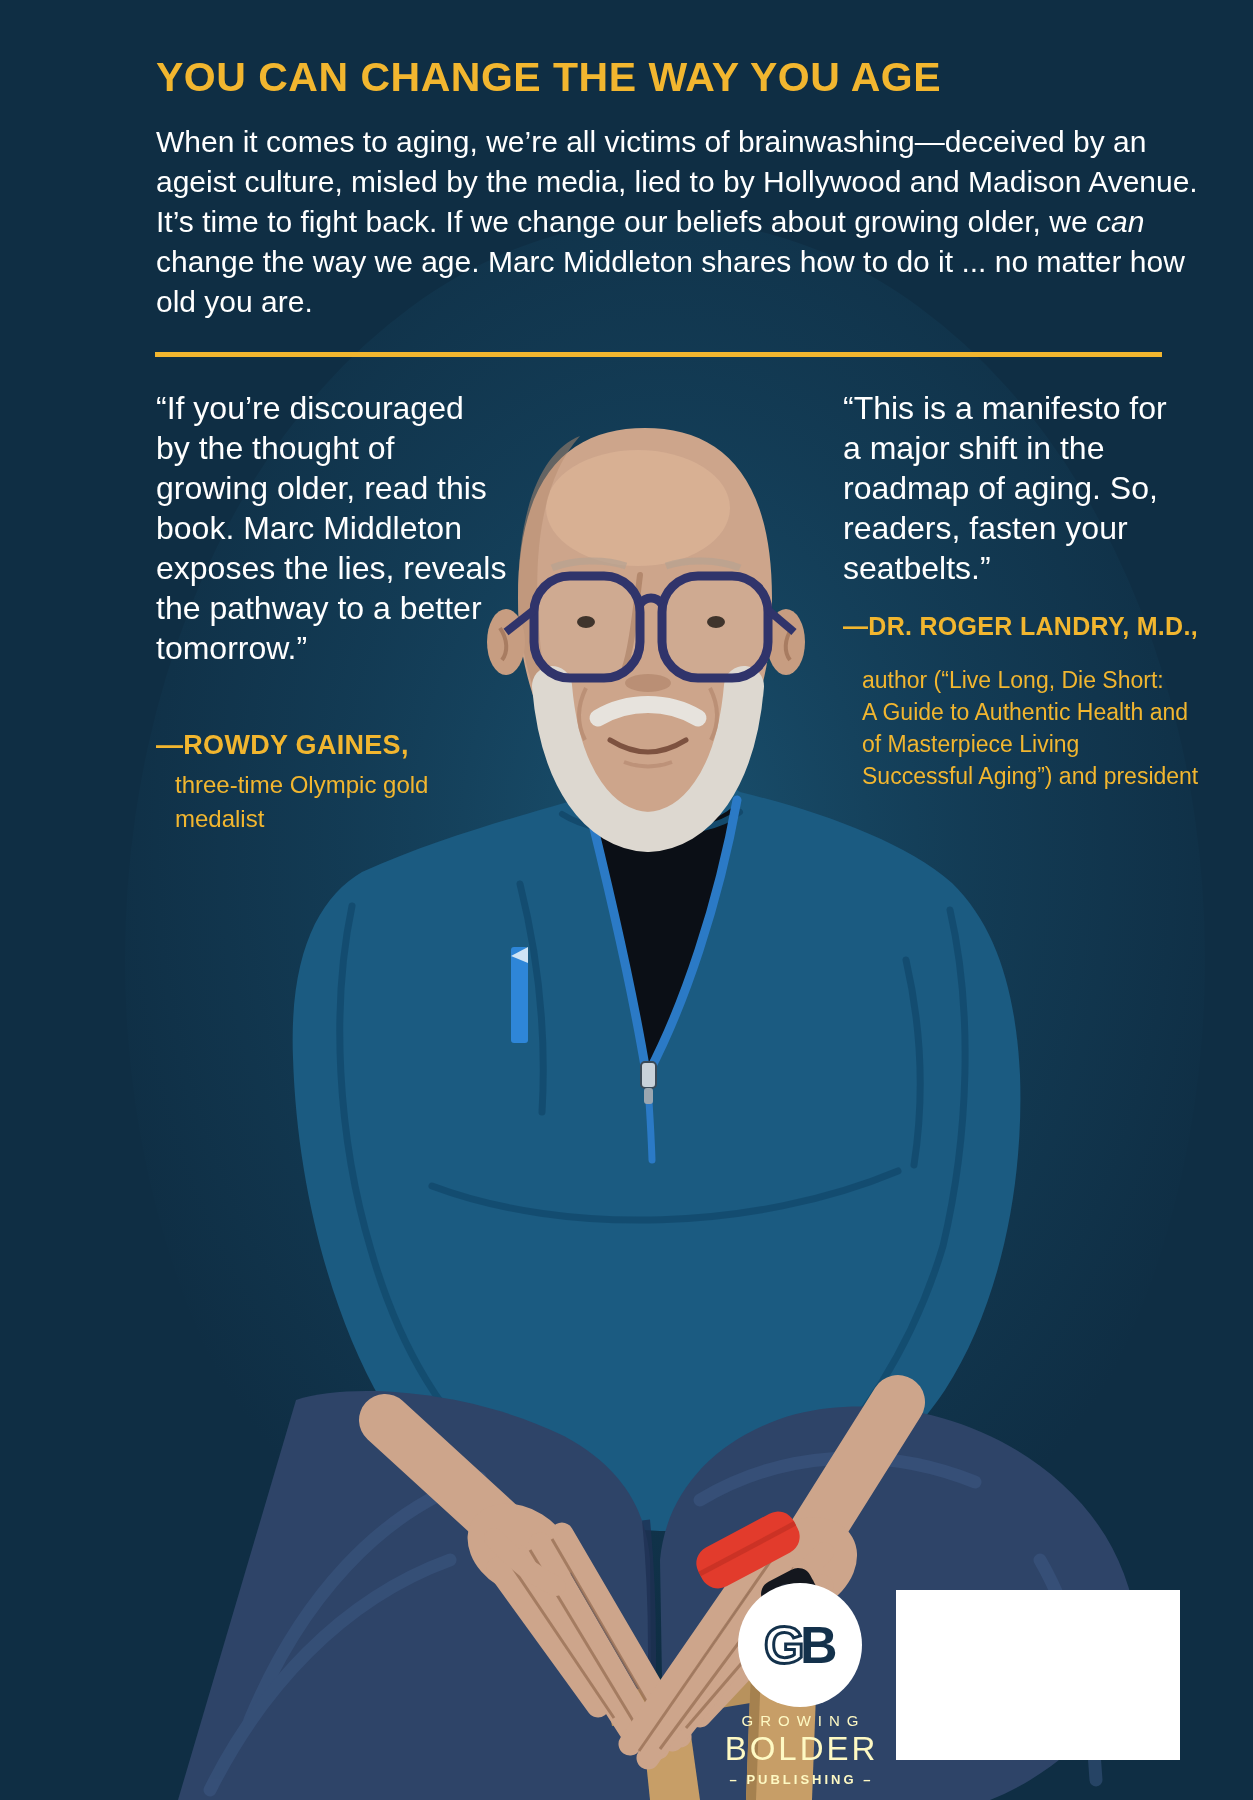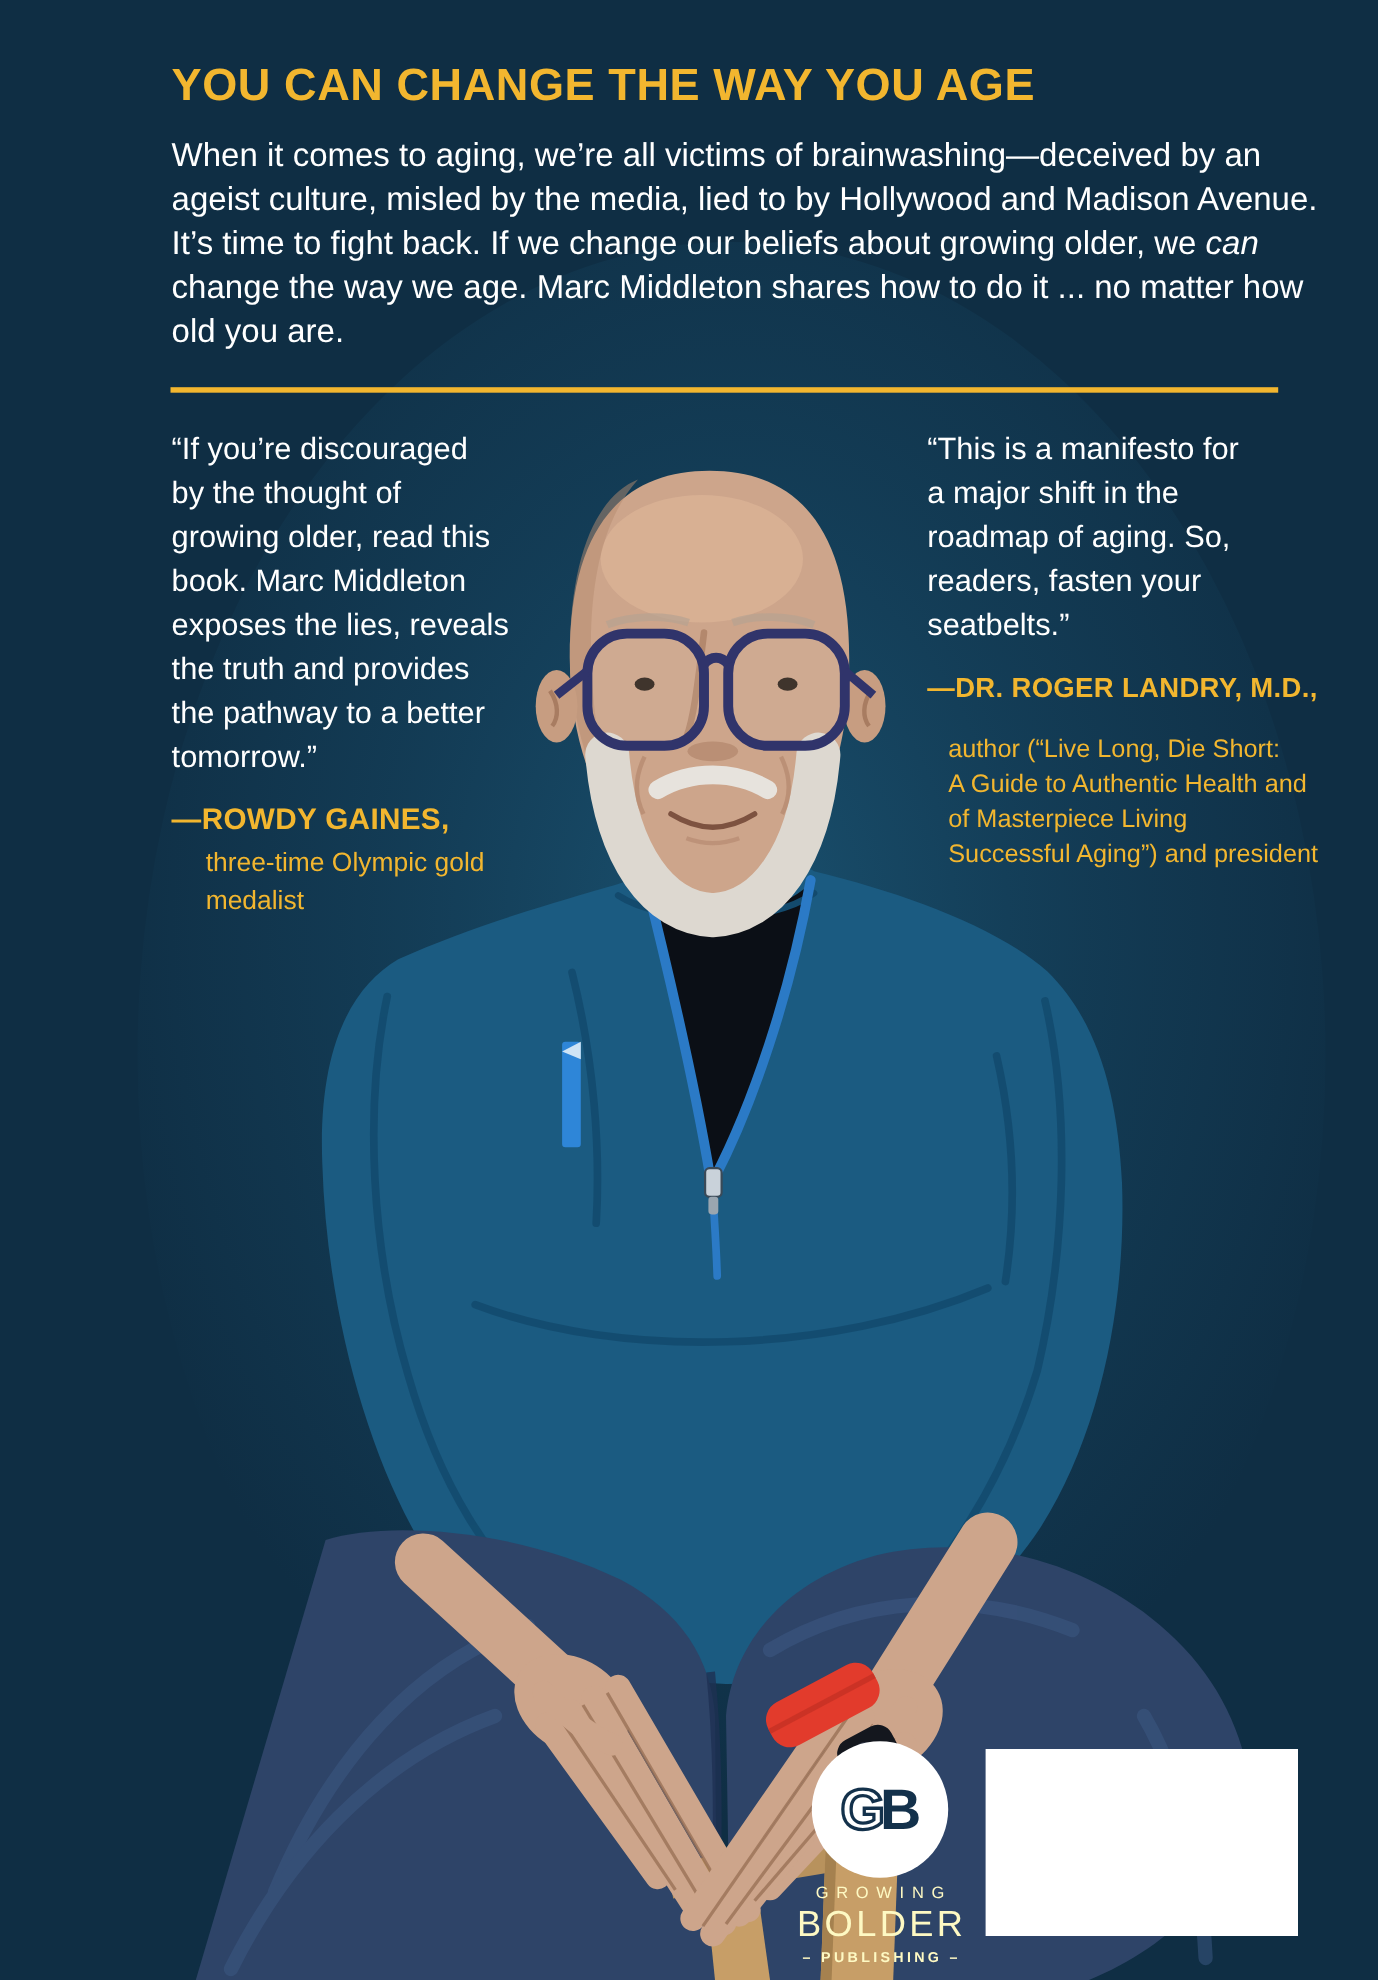--- a/index.html
+++ b/index.html
@@ -14,27 +14,27 @@
     font-size:41px;font-weight:700;letter-spacing:0.5px;
     color:var(--accent,#F2B62F);
   }
   .intro{
     left:156px;top:122px;width:1042px;
     font-size:30px;line-height:40px;font-weight:400;
     color:var(--text,#fff);
   }
   .intro .em{font-style:italic;}
   .rule{left:155px;top:352px;width:1007px;height:5px;background:var(--accent,#F2B62F);}
-  .quote{font-size:28px;line-height:40px;color:var(--text,#fff);}
+  .quote{font-size:32px;line-height:40px;color:var(--text,#fff);}
   .quote-left{left:156px;top:388px;width:360px;}
   .quote-right{left:843px;top:388px;width:360px;}
   .attr{font-weight:700;color:var(--accent,#F2B62F);letter-spacing:0.3px;}
   .attr-left{left:156px;top:730px;font-size:27px;}
   .credit{color:var(--accent,#F2B62F);}
-  .credit-left{left:187px;top:768px;font-size:24px;line-height:34px;}
+  .credit-left{left:175px;top:768px;font-size:24px;line-height:34px;}
   .attr-right{left:843px;top:612px;font-size:25px;}
   .credit-right{left:862px;top:664px;font-size:23px;line-height:32px;}
   .photo-svg{left:0;top:0;width:1253px;height:1800px;}
   .logo-circle{
     left:738px;top:1583px;width:124px;height:124px;border-radius:50%;
     background:#fff;display:flex;align-items:center;justify-content:center;
   }
   .wordmark{left:680px;top:1712px;width:240px;text-align:center;color:#fef9c3;}
   .wm-top{font-size:15px;letter-spacing:7px;text-indent:7px;font-weight:400;}
   .wm-main{font-size:33px;font-weight:400;letter-spacing:3px;text-indent:3px;margin-top:1px;}
@@ -182,21 +182,20 @@
   </div>
   <div class="abs rule"></div>
 
   <div class="abs quote quote-left">
 
   <div class="qline">“If you’re discouraged</div>
       <div class="qline">by the thought of</div>
       <div class="qline">growing older, read this</div>
       <div class="qline">book. Marc Middleton</div>
       <div class="qline">exposes the lies, reveals</div>
-      <div class="qline">the truth and provides</div>
       <div class="qline">the pathway to a better</div>
       <div class="qline">tomorrow.”</div>
     </div>
   <div class="abs attr attr-left">—ROWDY GAINES,</div>
   <div class="abs credit credit-left">
 
   <div class="qline">three-time Olympic gold</div>
       <div class="qline">medalist</div>
     </div>
 

